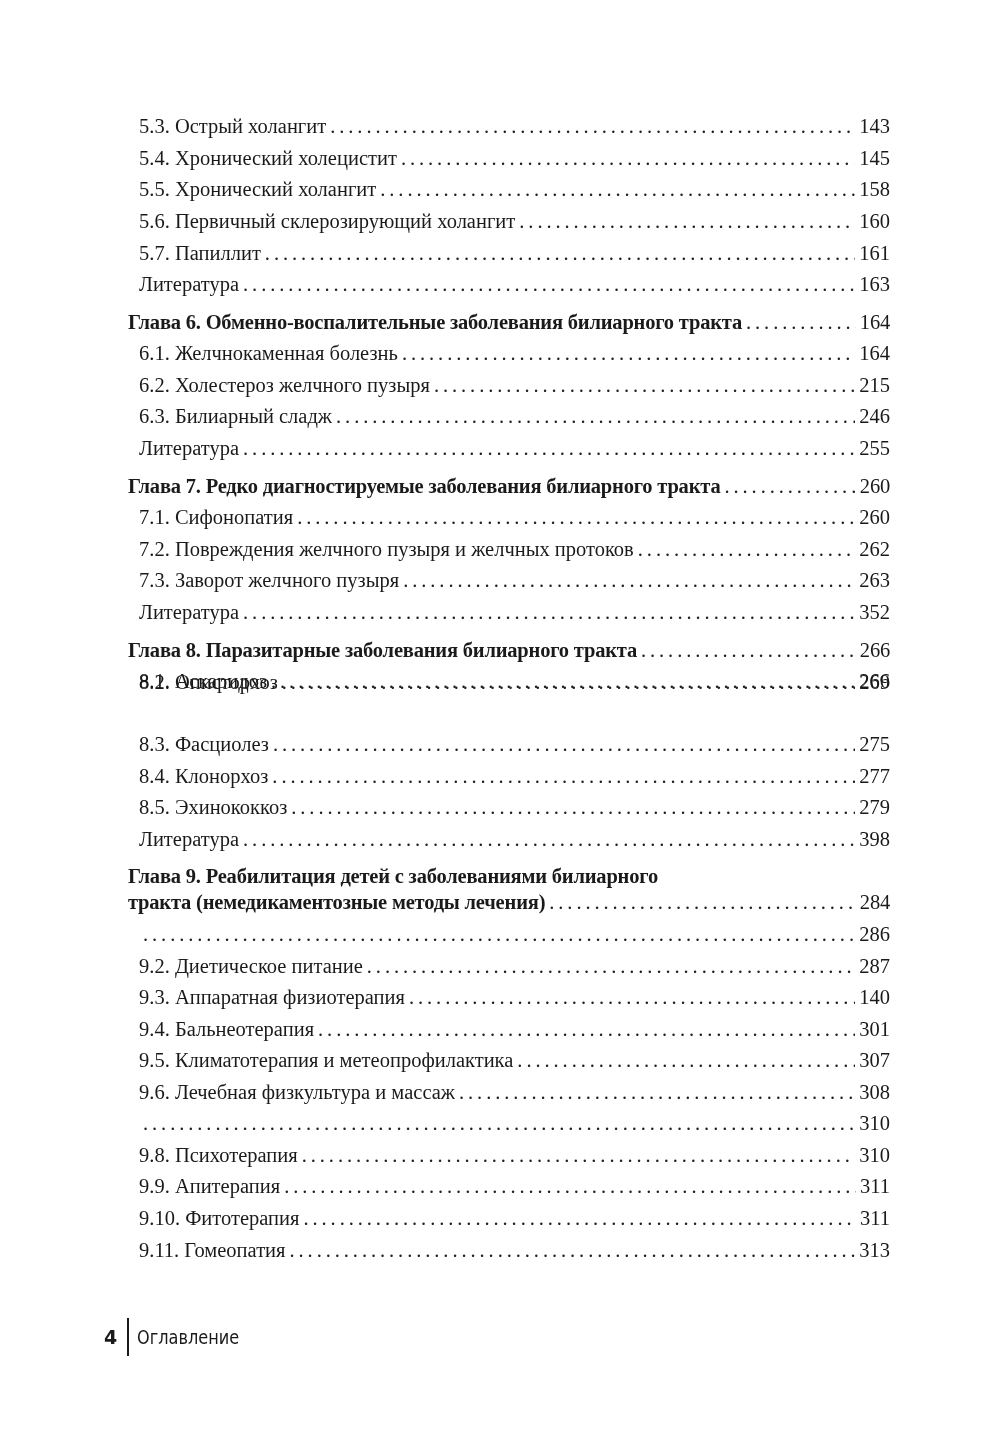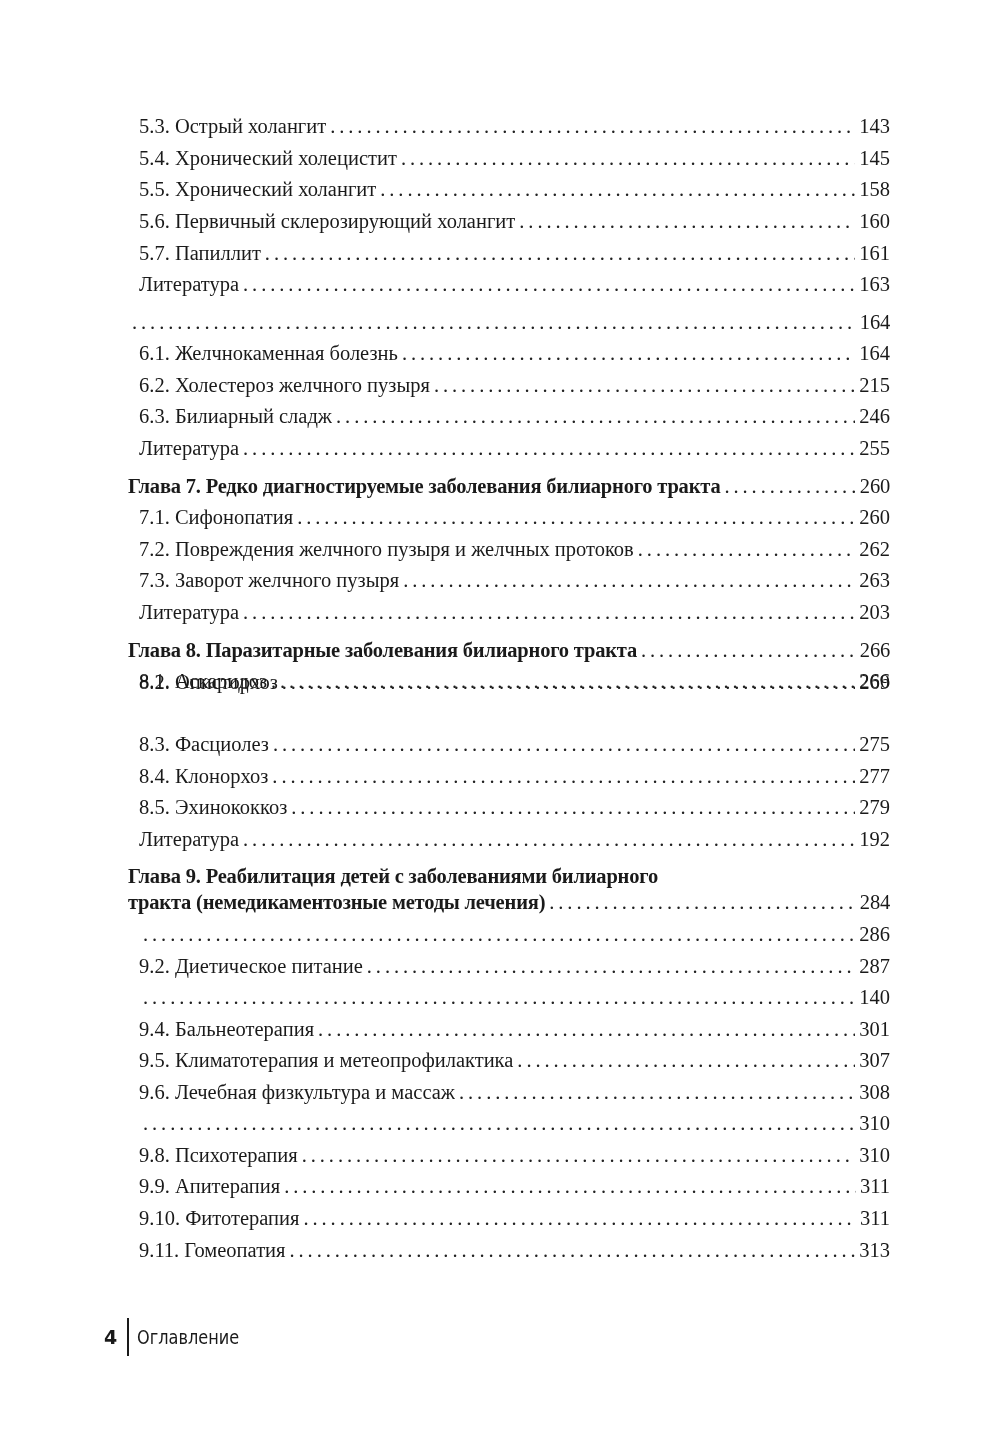--- a/index.html
+++ b/index.html
@@ -115,20 +115,21 @@
     <span class="leader"></span>
     <span class="page">161</span>
   </div>
   <div class="row sub" style="top:268px">
     <span class="title">Литература</span>
     <span class="leader"></span>
     <span class="page">163</span>
   </div>
 
   <div class="row chapter" style="top:306px">
+    <span class="title">Глава 6. Обменно-воспалительные заболевания билиарного тракта</span>
     <span class="leader"></span>
     <span class="page">164</span>
   </div>
   <div class="row sub" style="top:337px">
     <span class="title">6.1. Желчнокаменная болезнь</span>
     <span class="leader"></span>
     <span class="page">164</span>
   </div>
   <div class="row sub" style="top:369px">
     <span class="title">6.2. Холестероз желчного пузыря</span>
@@ -162,21 +163,21 @@
     <span class="page">262</span>
   </div>
   <div class="row sub" style="top:564px">
     <span class="title">7.3. Заворот желчного пузыря</span>
     <span class="leader"></span>
     <span class="page">263</span>
   </div>
   <div class="row sub" style="top:596px">
     <span class="title">Литература</span>
     <span class="leader"></span>
-    <span class="page">203</span>
+    <span class="page">352</span>
   </div>
 
   <div class="row chapter" style="top:634px">
     <span class="title">Глава 8. Паразитарные заболевания билиарного тракта</span>
     <span class="leader"></span>
     <span class="page">266</span>
   </div>
   <div class="row sub" style="top:665px">
     <span class="title">8.1. Аскаридоз</span>
     <span class="leader"></span>
@@ -198,39 +199,40 @@
     <span class="page">277</span>
   </div>
   <div class="row sub" style="top:791px">
     <span class="title">8.5. Эхинококкоз</span>
     <span class="leader"></span>
     <span class="page">279</span>
   </div>
   <div class="row sub" style="top:823px">
     <span class="title">Литература</span>
     <span class="leader"></span>
-    <span class="page">192</span>
+    <span class="page">398</span>
   </div>
 
   <div class="chapter-line1" style="top:860px">Глава 9. Реабилитация детей с заболеваниями билиарного</div>
   <div class="row chapter" style="top:886px">
     <span class="title">тракта (немедикаментозные методы лечения)</span>
     <span class="leader"></span>
     <span class="page">284</span>
   </div>
   <div class="row sub" style="top:918px">
     <span class="leader"></span>
     <span class="page">286</span>
   </div>
   <div class="row sub" style="top:950px">
     <span class="title">9.2. Диетическое питание</span>
     <span class="leader"></span>
     <span class="page">287</span>
   </div>
   <div class="row sub" style="top:981px">
+    <span class="title">9.3. Аппаратная физиотерапия</span>
     <span class="leader"></span>
     <span class="page">140</span>
   </div>
   <div class="row sub" style="top:1013px">
     <span class="title">9.4. Бальнеотерапия</span>
     <span class="leader"></span>
     <span class="page">301</span>
   </div>
   <div class="row sub" style="top:1044px">
     <span class="title">9.5. Климатотерапия и метеопрофилактика</span>

